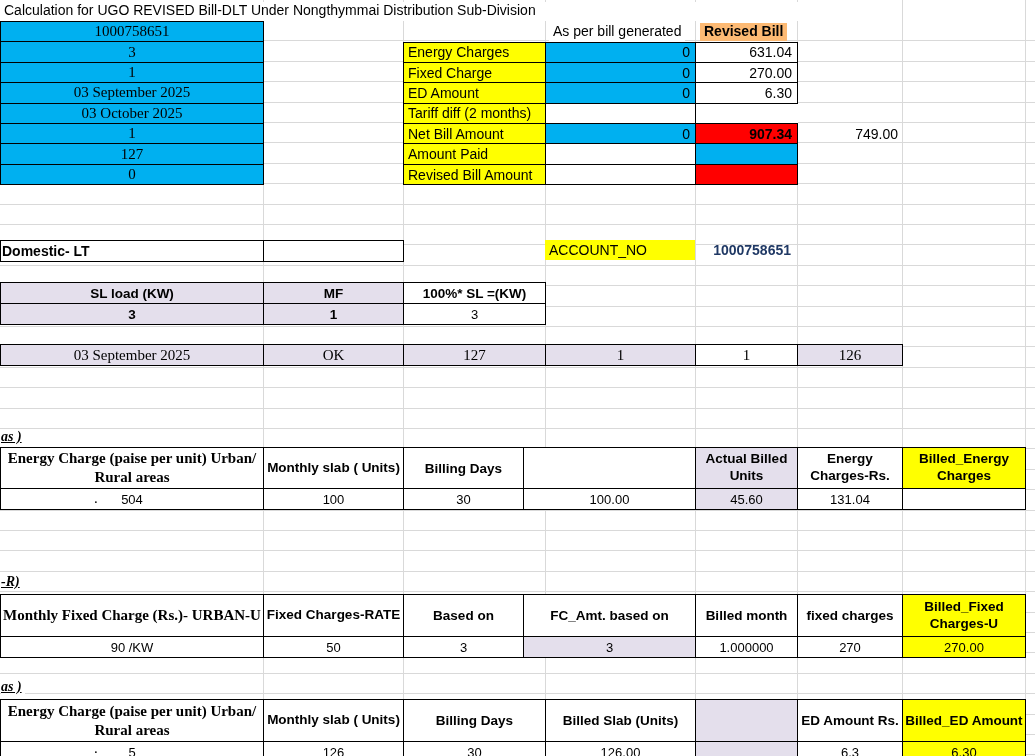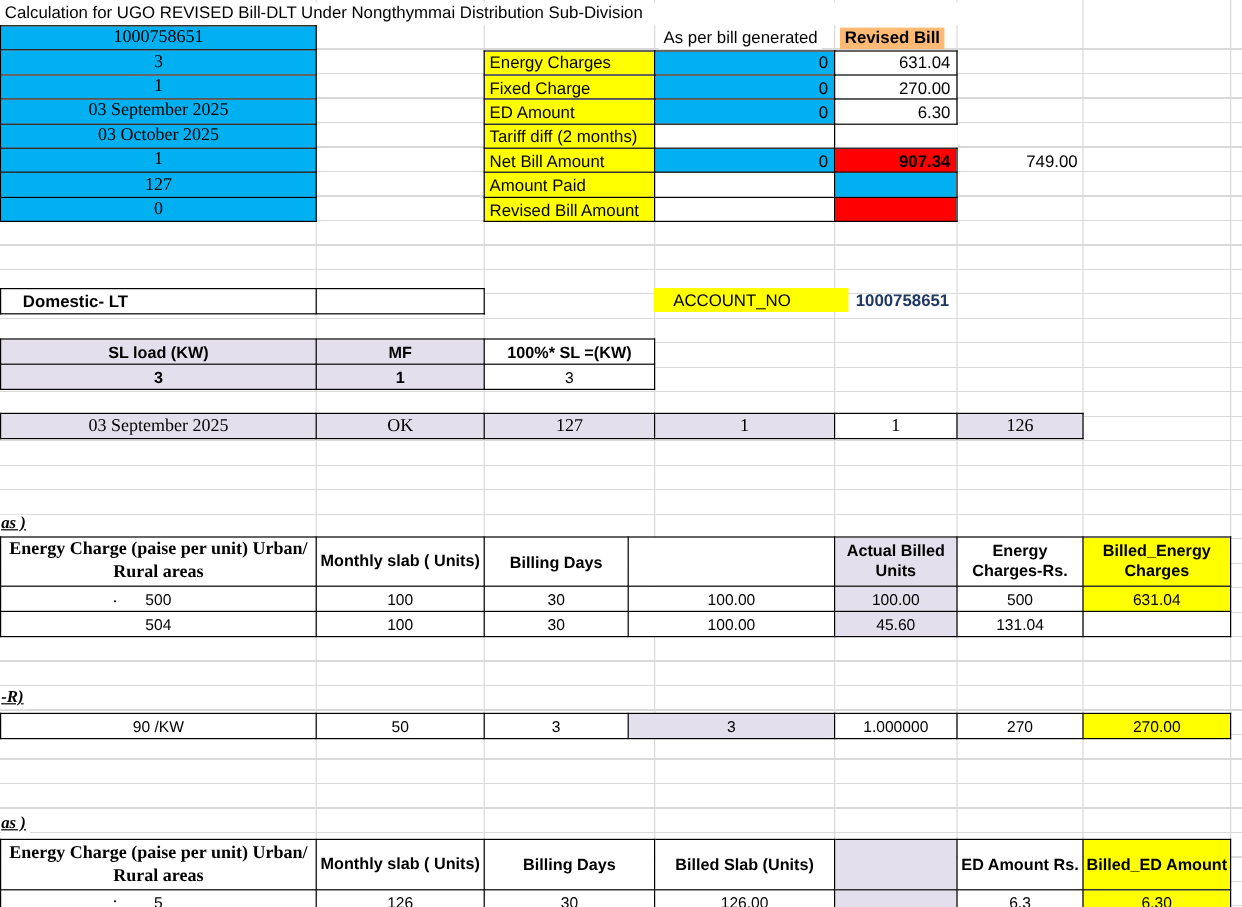--- a/index.html
+++ b/index.html
@@ -166,27 +166,27 @@
 
 <div class="abs sans14" style="left:797px;top:124px;width:101px;height:20px;line-height:20px;text-align:right">749.00</div>
 
 <table class="abs bt" style="left:0;top:240px;width:403px">
   <colgroup>
       <col style="width:263px">
       <col style="width:140px">
     </colgroup>
   <tbody>
       <tr style="height:21px">
-    <td class="l bold sans14" style="padding-left:18px">Domestic- LT</td>
+    <td class="l bold sans14" style="padding-left:1px">Domestic- LT</td>
     <td></td>
   </tr>
 </tbody>
   </table>
 
-<div class="abs yellow sans14" style="left:545px;top:240px;width:146px;height:20px;line-height:20px;padding-left:16px">ACCOUNT_NO</div>
+<div class="abs yellow sans14" style="left:545px;top:240px;width:146px;height:20px;line-height:20px;padding-left:4px">ACCOUNT_NO</div>
 <div class="abs acctval" style="left:695px;top:240px;width:96px;height:20px;line-height:20px">1000758651</div>
 
 <table class="abs bt" style="left:0;top:282px;width:545px">
   <colgroup>
       <col style="width:263px">
       <col style="width:140px">
       <col style="width:142px">
     </colgroup>
   <tbody>
       <tr style="height:21px">
@@ -239,29 +239,20 @@
       <tr style="height:41px">
     <td class="c serifb wrap">Energy Charge (paise per unit)  Urban/ Rural areas</td>
     <td class="c sansb wrap">Monthly slab ( Units)</td>
     <td class="c sansb">Billing Days</td>
     <td class="c sansb"></td>
     <td class="lav c sansb wrap">Actual Billed Units</td>
     <td class="c sansb wrap">Energy Charges-Rs.</td>
     <td class="yellow c sansb wrap">Billed_Energy Charges</td>
   </tr>
   <tr style="height:21px">
-    <td class="c sans13">500</td>
-    <td class="c sans13">100</td>
-    <td class="c sans13">30</td>
-    <td class="c sans13">100.00</td>
-    <td class="lav c sans13">100.00</td>
-    <td class="c sans13">500</td>
-    <td class="yellow c sans13">631.04</td>
-  </tr>
-  <tr style="height:21px">
     <td class="c sans13">504</td>
     <td class="c sans13">100</td>
     <td class="c sans13">30</td>
     <td class="c sans13">100.00</td>
     <td class="lav c sans13">45.60</td>
     <td class="c sans13">131.04</td>
     <td class="c sans13"></td>
   </tr>
 </tbody>
   </table>
@@ -273,20 +264,29 @@
   <colgroup>
       <col style="width:263px">
       <col style="width:140px">
       <col style="width:120px">
       <col style="width:172px">
       <col style="width:102px">
       <col style="width:105px">
       <col style="width:123px">
     </colgroup>
   <tbody>
+      <tr style="height:42px">
+    <td class="c serifb wrap">Monthly Fixed Charge (Rs.)- URBAN-U</td>
+    <td class="c sansb wrap">Fixed Charges-RATE</td>
+    <td class="c sansb">Based on</td>
+    <td class="c sansb">FC_Amt. based on</td>
+    <td class="c sansb">Billed month</td>
+    <td class="c sansb">fixed charges</td>
+    <td class="yellow c sansb wrap">Billed_Fixed Charges-U</td>
+  </tr>
   <tr style="height:21px">
     <td class="c sans13">90 /KW</td>
     <td class="c sans13">50</td>
     <td class="c sans13">3</td>
     <td class="lav c sans13">3</td>
     <td class="c sans13">1.000000</td>
     <td class="c sans13">270</td>
     <td class="yellow c sans13">270.00</td>
   </tr>
 </tbody>

